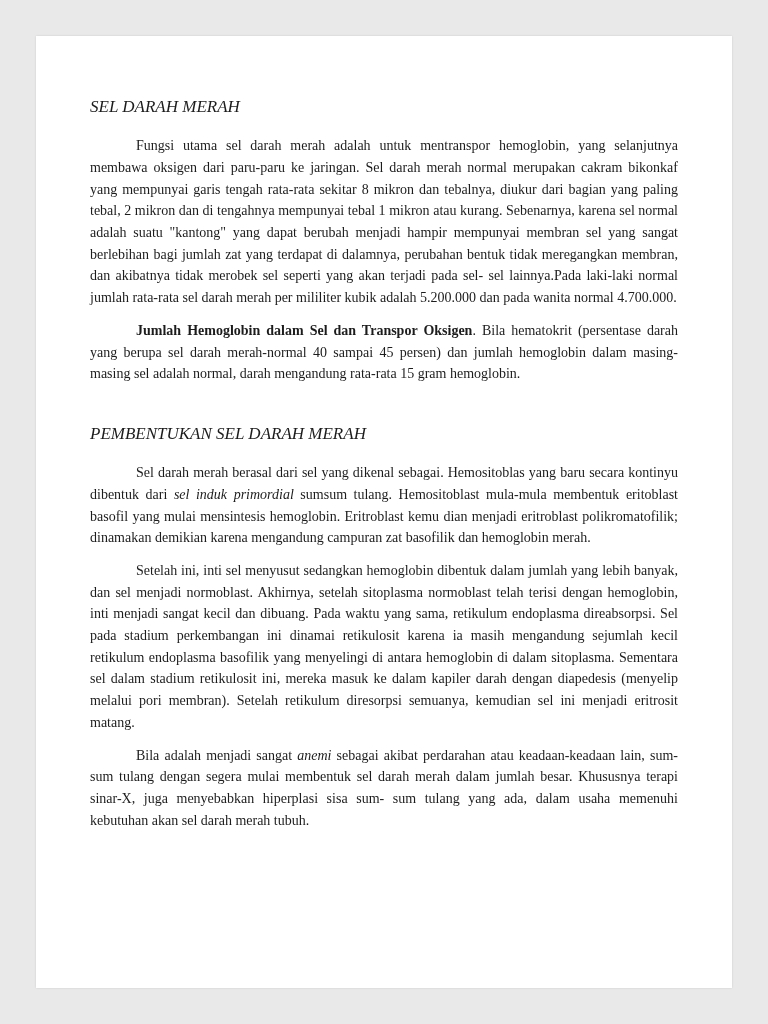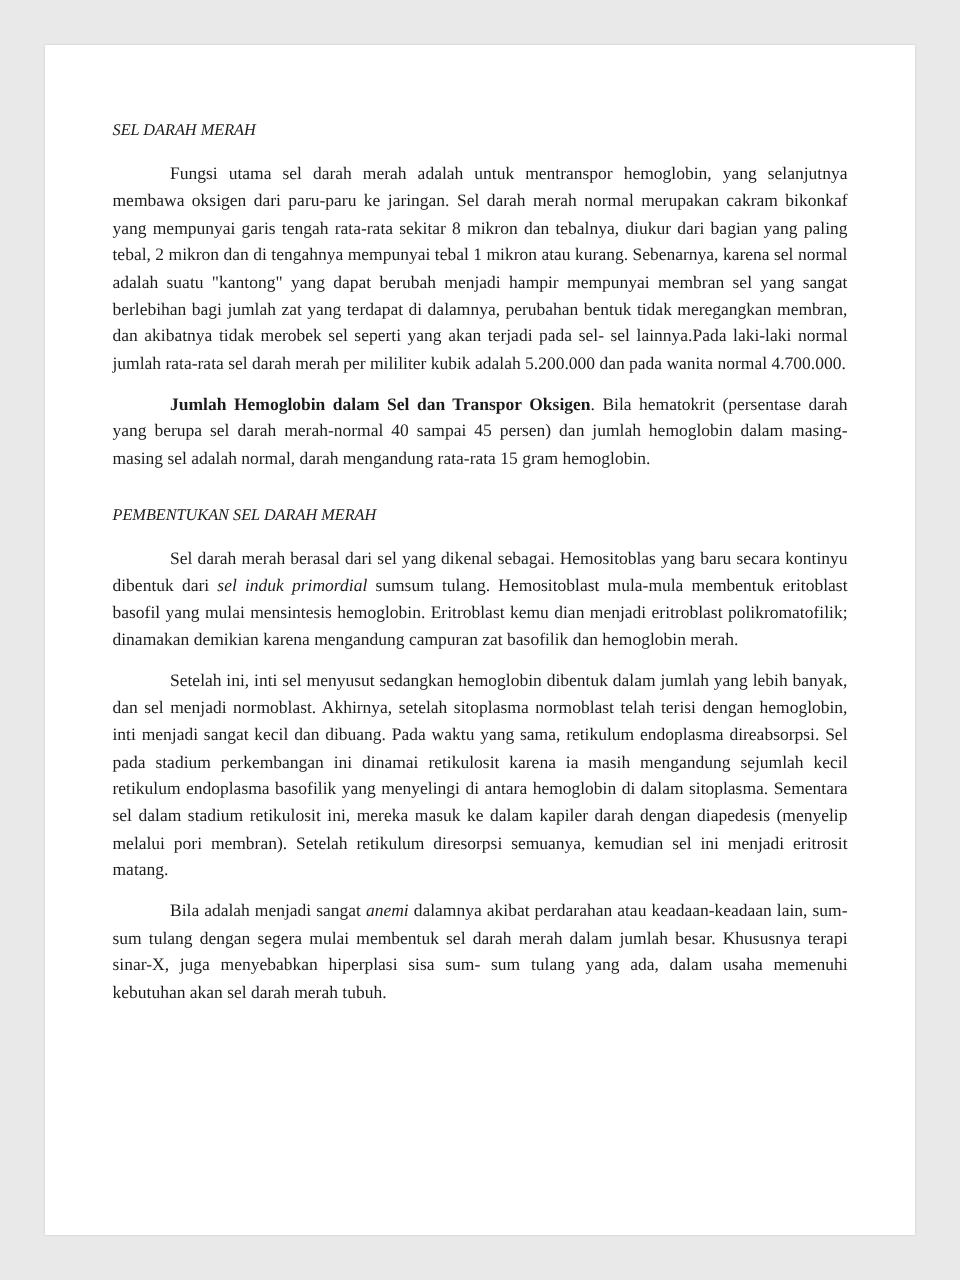--- a/index.html
+++ b/index.html
@@ -24,26 +24,26 @@
     overflow: hidden;
     box-shadow: 0 0 2px rgba(0,0,0,0.12);
     font-family: "Liberation Serif", "DejaVu Serif", serif;
     font-size: 14px;
     line-height: 1.55;
     color: #1c1c1c;
   }
   .heading {
     font-style: italic;
     font-weight: normal;
-    font-size: 13px;
+    font-size: 17px;
     margin: 0 0 15px 0;
     text-align: left;
   }
   .heading.spaced-large {
-    margin-top: 23px;
+    margin-top: 36px;
     font-style: italic;
   }
   .heading.spaced-xlarge {
     margin-top: 46px;
   }
   .para {
     margin: 0 0 11px 0;
     text-align: justify;
     text-indent: 46px;
   }
@@ -69,16 +69,16 @@
 
     <p class="para"><span class="bold-run">Jumlah Hemoglobin dalam Sel dan Transpor Oksigen</span><span>. Bila hematokrit (persentase darah yang berupa sel darah merah-normal 40 sampai 45 persen) dan jumlah hemoglobin dalam masing-masing sel adalah normal, darah mengandung rata-rata 15 gram hemoglobin.</span></p>
 
     <h2 class="heading spaced-large">PEMBENTUKAN SEL DARAH MERAH</h2>
 
     <p class="para"><span>Sel darah merah berasal dari sel yang dikenal sebagai. Hemositoblas yang baru secara kontinyu dibentuk dari </span><span class="italic-run">sel induk primordial</span><span> sumsum tulang. Hemositoblast mula-mula membentuk eritoblast basofil yang mulai mensintesis hemoglobin. Eritroblast kemu dian menjadi eritroblast polikromatofilik; dinamakan demikian karena mengandung campuran zat basofilik dan hemoglobin merah.</span></p>
 
     <p class="para"><span>Setelah ini, inti sel menyusut sedangkan hemoglobin dibentuk dalam jumlah yang lebih banyak, dan sel menjadi normoblast. Akhirnya, setelah sitoplasma normoblast telah terisi dengan hemoglobin, inti menjadi sangat kecil dan dibuang. Pada waktu yang sama, retikulum endoplasma direabsorpsi. Sel pada stadium perkembangan ini dinamai retikulosit karena ia masih mengandung sejumlah kecil retikulum endoplasma basofilik yang menyelingi di antara hemoglobin di dalam sitoplasma. Sementara sel dalam stadium retikulosit ini, mereka masuk ke dalam kapiler darah dengan diapedesis (menyelip melalui pori membran). Setelah retikulum diresorpsi semuanya, kemudian sel ini menjadi eritrosit matang.</span></p>
 
 
-    <p class="para"><span>Bila adalah menjadi sangat </span><span class="italic-run">anemi</span><span> dalamnya akibat perdarahan atau keadaan-keadaan lain, sum- sum tulang dengan segera mulai membentuk sel darah merah dalam jumlah besar. Khususnya terapi sinar-X, juga menyebabkan hiperplasi sisa sum- sum tulang yang ada, dalam usaha memenuhi kebutuhan akan sel darah merah tubuh.</span></p>
+    <p class="para"><span>Bila adalah menjadi sangat </span><span class="italic-run">anemi</span><span> sebagai akibat perdarahan atau keadaan-keadaan lain, sum- sum tulang dengan segera mulai membentuk sel darah merah dalam jumlah besar. Khususnya terapi sinar-X, juga menyebabkan hiperplasi sisa sum- sum tulang yang ada, dalam usaha memenuhi kebutuhan akan sel darah merah tubuh.</span></p>
 
   </div>
 </div>
 
 </body></html>

